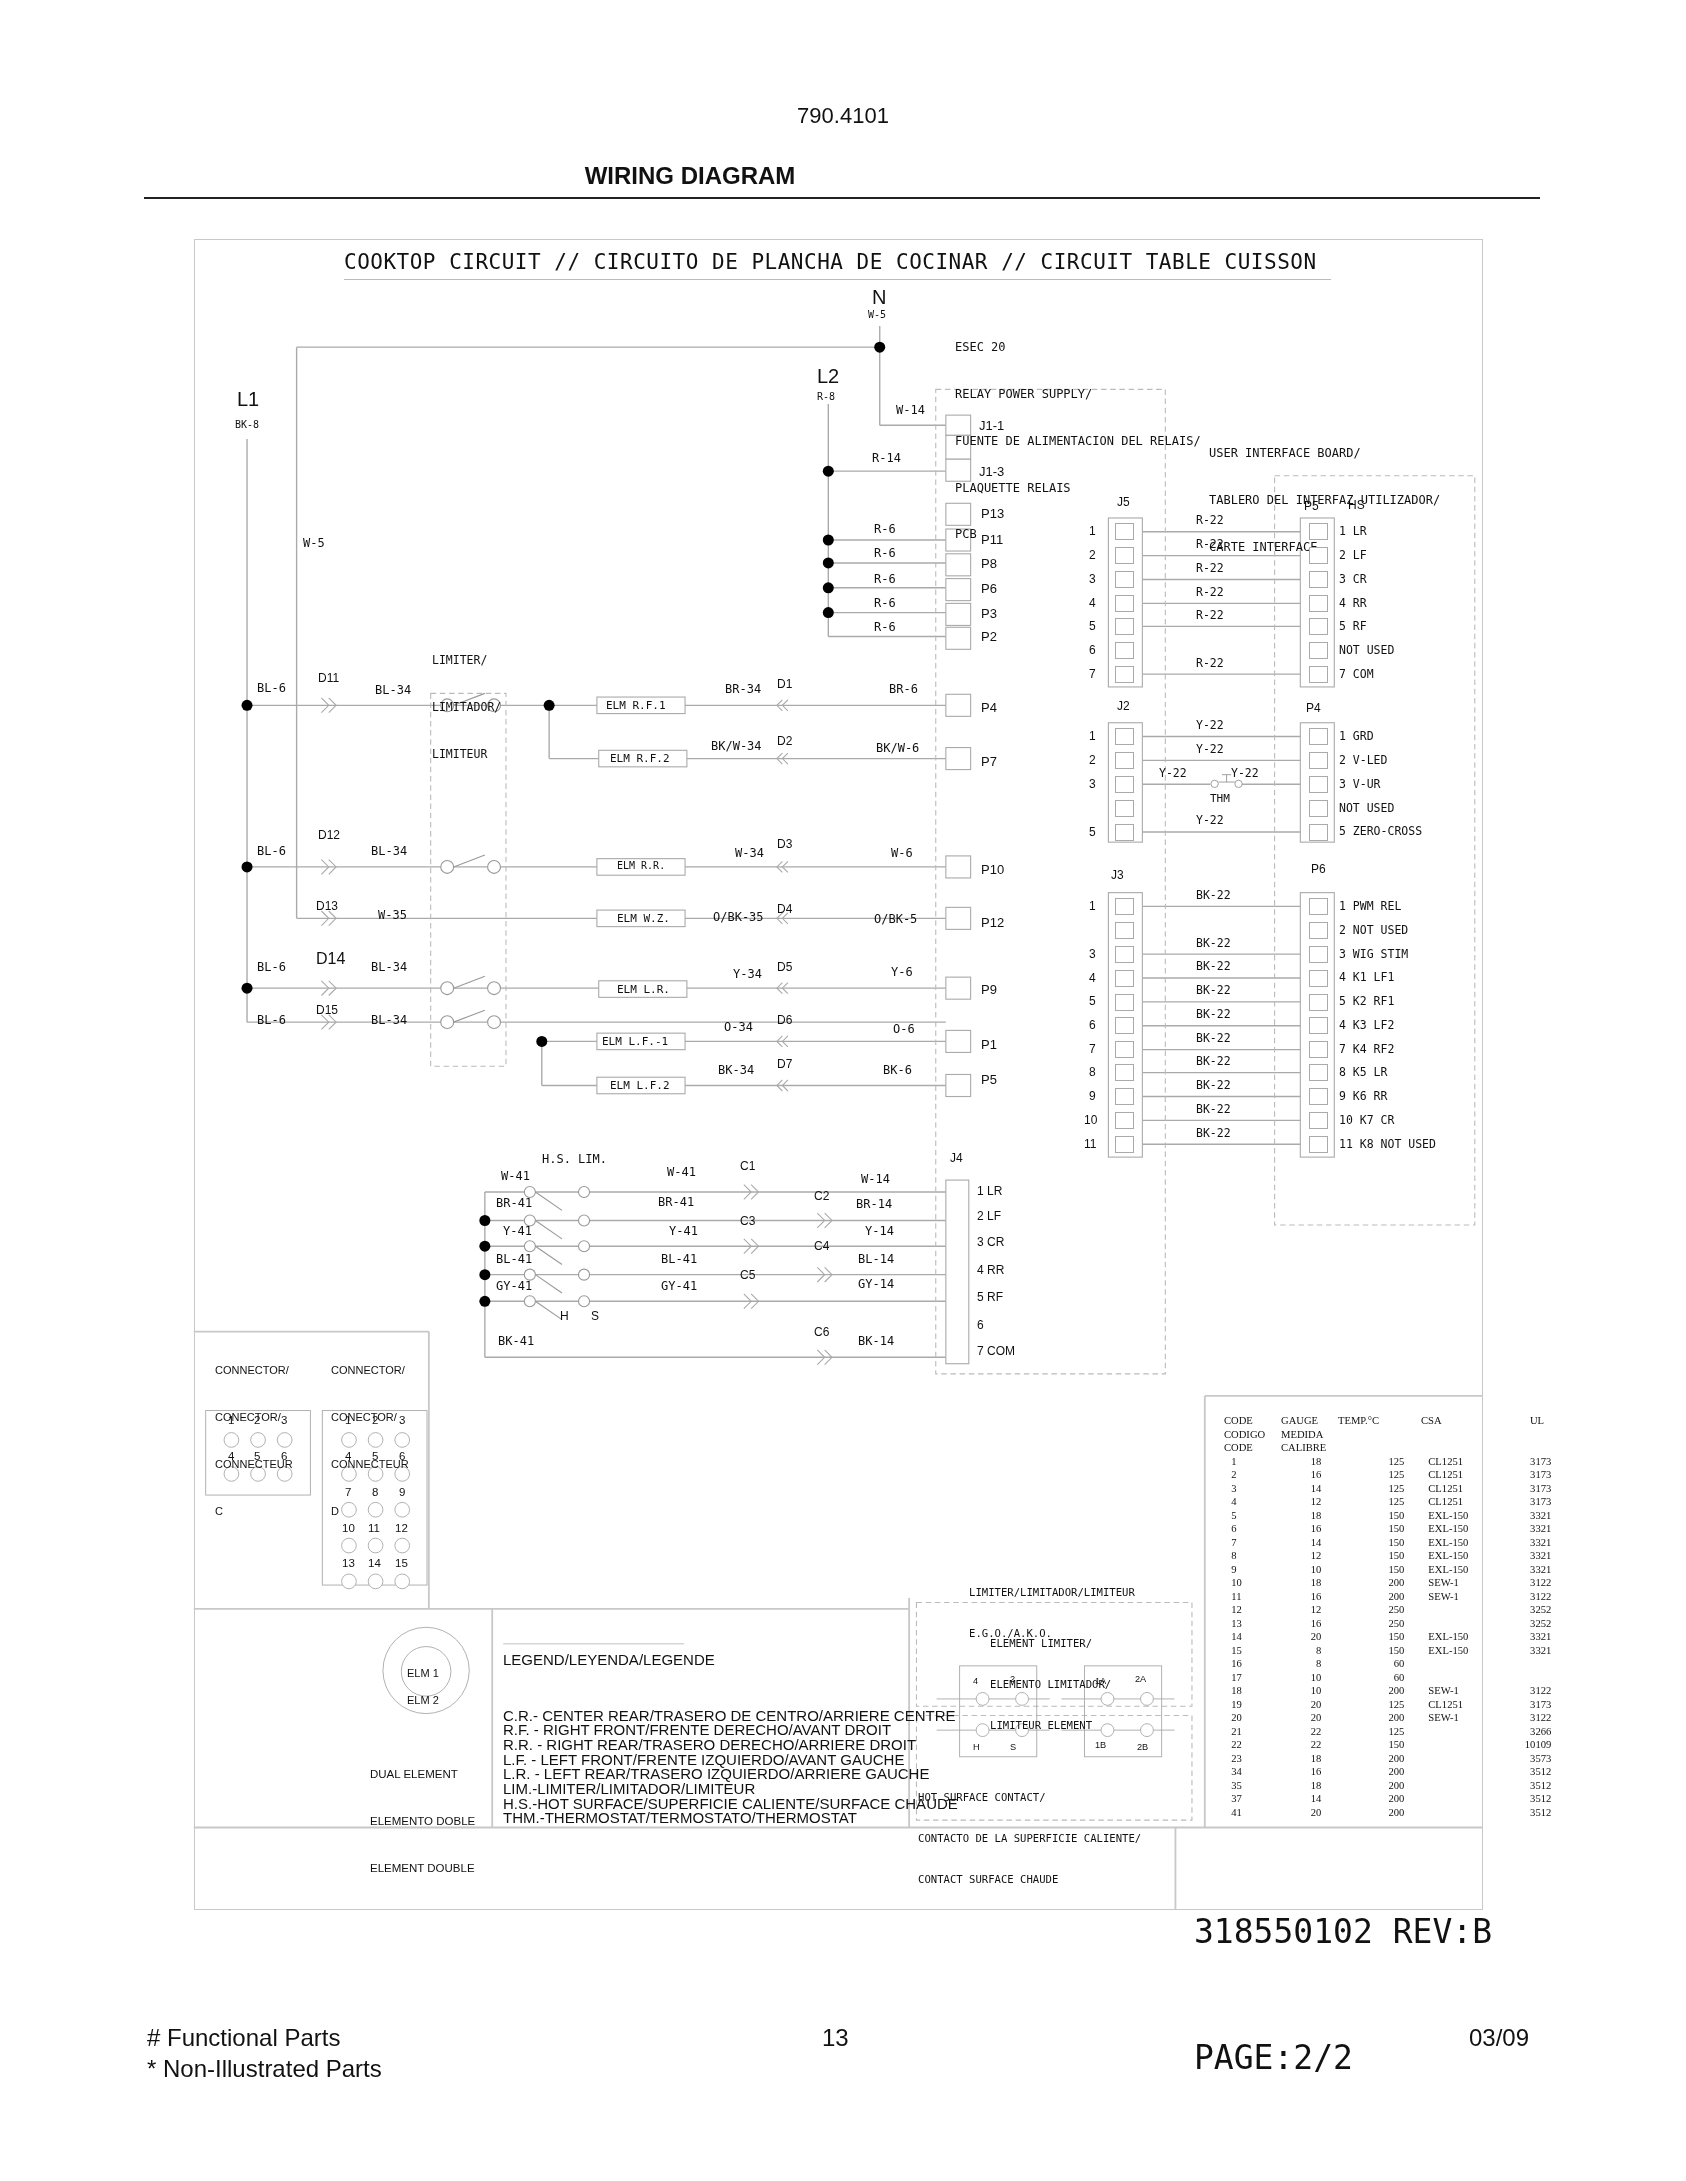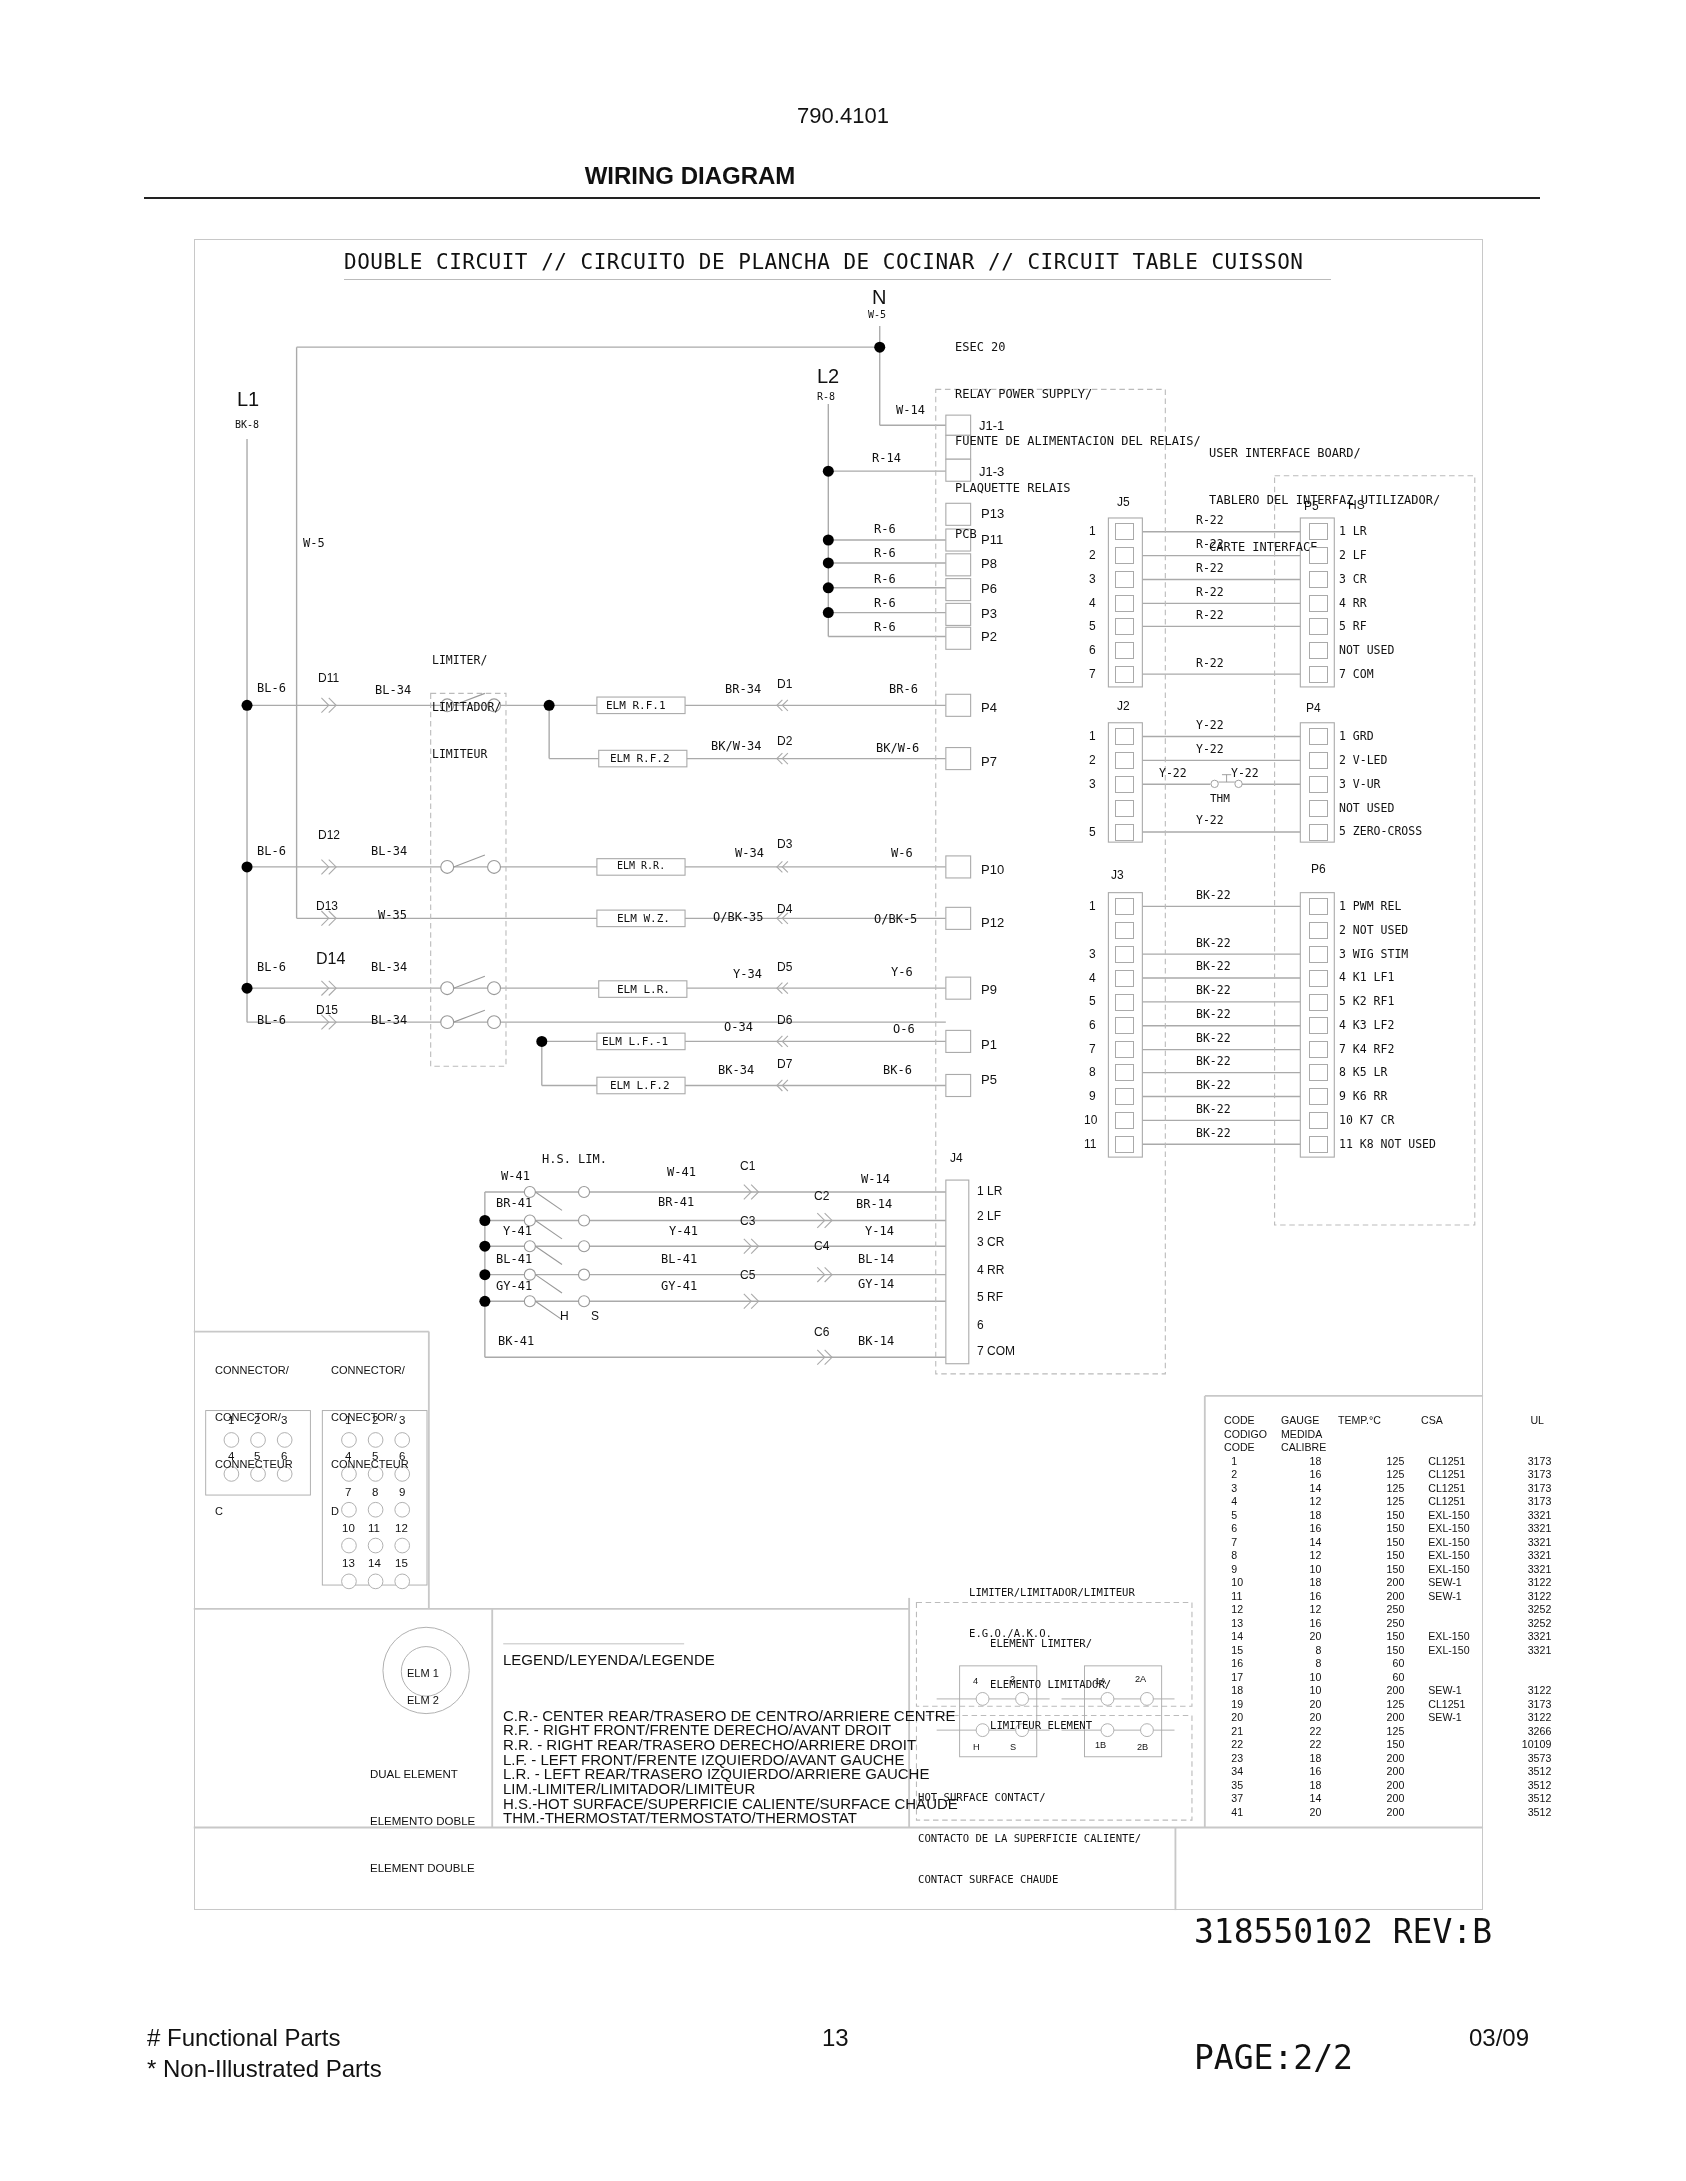--- a/index.html
+++ b/index.html
@@ -7,40 +7,40 @@
   .abs { position:absolute; }
   .t { position:absolute; white-space:pre; font-family:"DejaVu Sans Mono", monospace; font-size:12px; line-height:1; color:#111; }
   .tl { position:absolute; white-space:pre; font-family:"Liberation Sans", sans-serif; font-size:13px; line-height:1; color:#111; }
   #frame { position:absolute; left:194px; top:239px; width:1289px; height:1671px; border:1.8px solid #c8c8c8; box-sizing:border-box; }
   .hdr-code { position:absolute; left:0; width:1686px; top:103px; text-align:center; font-size:22px; }
   .hdr-title { position:absolute; left:0; width:1380px; top:162px; text-align:center; font-size:24px; font-weight:bold; }
   .hdr-rule { position:absolute; left:144px; top:197px; width:1396px; height:1.8px; background:#222; }
   .foot { position:absolute; font-size:24px; }
   .circuit-title { position:absolute; left:344px; top:250px; font-family:"DejaVu Sans Mono", monospace; font-size:21px; letter-spacing:0.5px; }
   .circuit-rule { position:absolute; left:344px; top:279px; width:987px; height:0.9px; background:#bbb; }
-  .wire-table { position:absolute; left:1224px; top:1414px; font-family:Liberation Sans, sans-serif; font-size:10.6px; line-height:13.5px; }
+  .wire-table { position:absolute; left:1224px; top:1414px; font-family:Liberation Serif, serif; font-size:10.6px; line-height:13.5px; }
   .wire-table .row { display:flex; }
   .wire-table .c1 { width:57px; text-align:left; }
   .wire-table .c2 { width:57px; }
   .wire-table .c3 { width:59px; text-align:right; }
   .wire-table .c4 { width:81px; padding-left:24px; }
   .wire-table .c5 { width:42px; text-align:right; }
   .legend { position:absolute; left:503px; top:1624px; font-family:Liberation Sans, sans-serif; font-size:15px; line-height:14.7px; white-space:pre; }
   .caution { position:absolute; left:204px; top:1837px; font-family:"DejaVu Sans Mono", monospace; font-size:16px; line-height:21px; white-space:pre; }
   .docnum { position:absolute; left:1194px; top:1827px; font-family:"DejaVu Sans Mono", monospace; font-size:33px; line-height:42px; white-space:pre; }
 </style>
 </head>
 <body>
 
 <div class="hdr-code">790.4101</div>
 <div class="hdr-title">WIRING DIAGRAM</div>
 <div class="hdr-rule"></div>
 
 <div id="frame"></div>
-<div class="circuit-title">DOUBLE CIRCUIT // CIRCUITO DE PLANCHA DE COCINAR // CIRCUIT TABLE CUISSON</div>
+<div class="circuit-title">COOKTOP CIRCUIT // CIRCUITO DE PLANCHA DE COCINAR // CIRCUIT TABLE CUISSON</div>
 <div class="circuit-rule"></div>
 
 <svg class="abs" style="left:0;top:0" width="1686" height="2182" viewBox="0 0 1836 2376">
   <g stroke="#aaa" stroke-width="1.5" fill="none">
 
     <line x1="269" y1="478" x2="269" y2="1113"></line>
 
     <line x1="323" y1="378" x2="323" y2="1000"></line>
     <line x1="323" y1="378" x2="958" y2="378"></line>
     <line x1="958" y1="355" x2="958" y2="463"></line>

